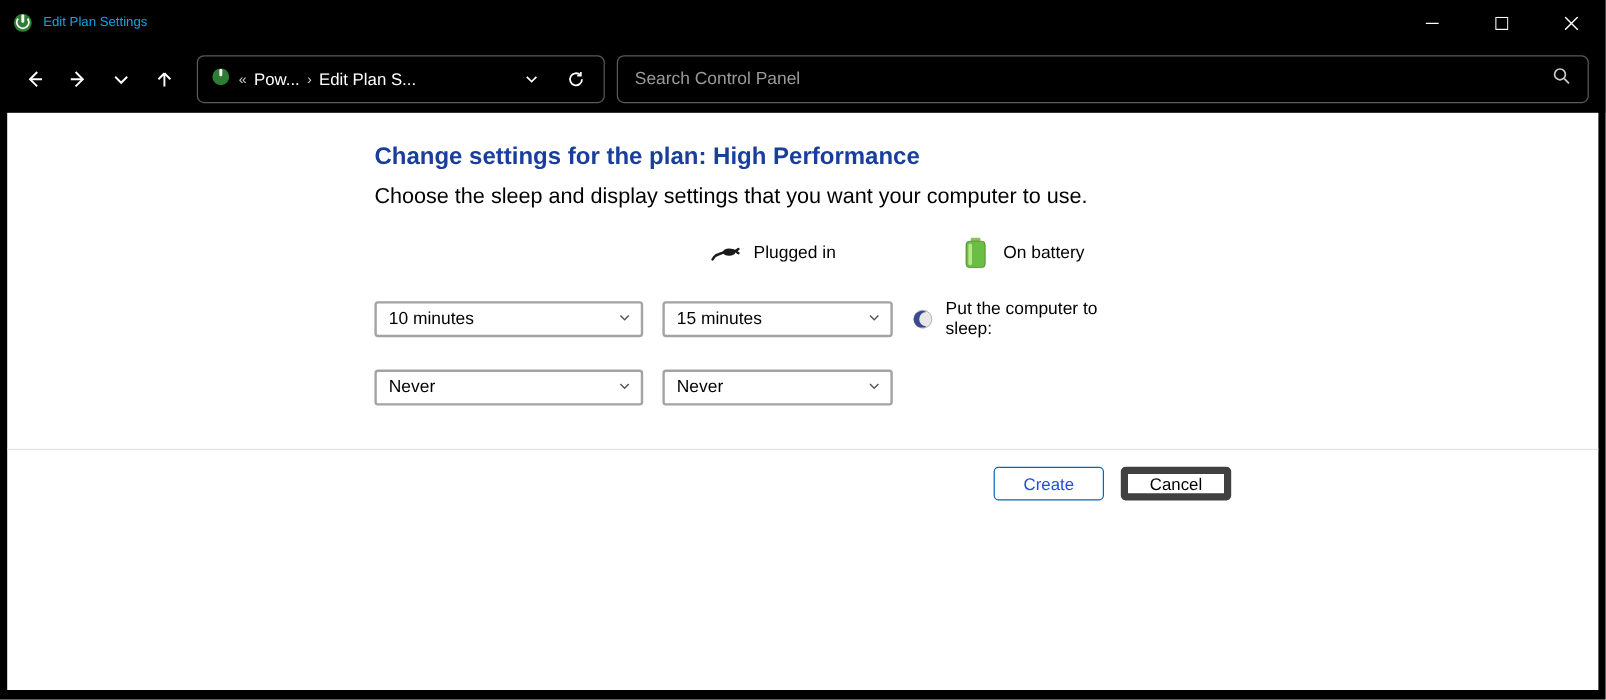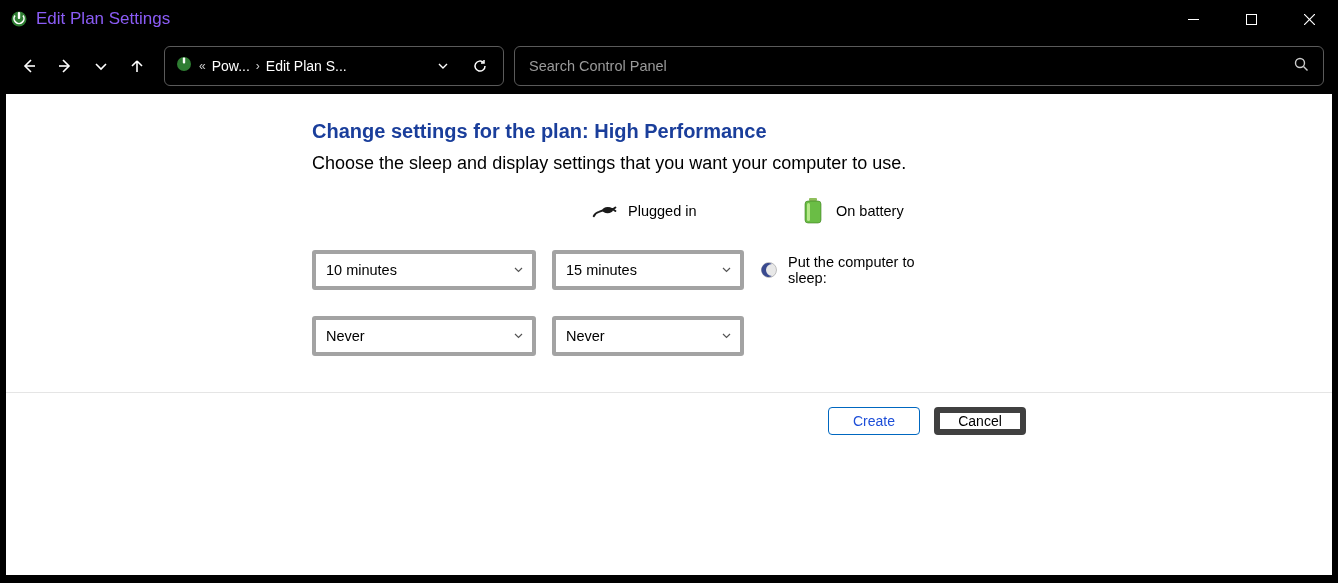--- a/index.html
+++ b/index.html
@@ -31,22 +31,22 @@
       align-items: center;
       gap: 8px;
     }
     .app-icon {
       width: 18px;
       height: 18px;
       position: relative;
     }
     .app-icon svg { width: 18px; height: 18px; }
     .titlebar-title {
-      font-size: 17px;
-      color: #8b5cf6;
+      font-size: 11px;
+      color: #0ea5e9;
     }
     .titlebar-controls {
       display: flex;
     }
     .titlebar-btn {
       width: 58px;
       height: 38px;
       display: flex;
       align-items: center;
       justify-content: center;
@@ -190,22 +190,22 @@
     .rowlabel {
       display: flex;
       align-items: center;
       gap: 10px;
       font-size: 14.5px;
       color: #000;
     }
     .rowlabel .icon { width:18px; height:18px; display:flex; align-items:center; justify-content:center; }
 
     .select {
-      height: 40px;
-      border: 4px solid #a3a3a3;
+      height: 30px;
+      border: 2px solid #a3a3a3;
       border-radius: 3px;
       background: #fff;
       display: flex;
       align-items: center;
       justify-content: space-between;
       padding: 0 8px 0 10px;
       font-size: 14.5px;
       color: #000;
       cursor: pointer;
     }

